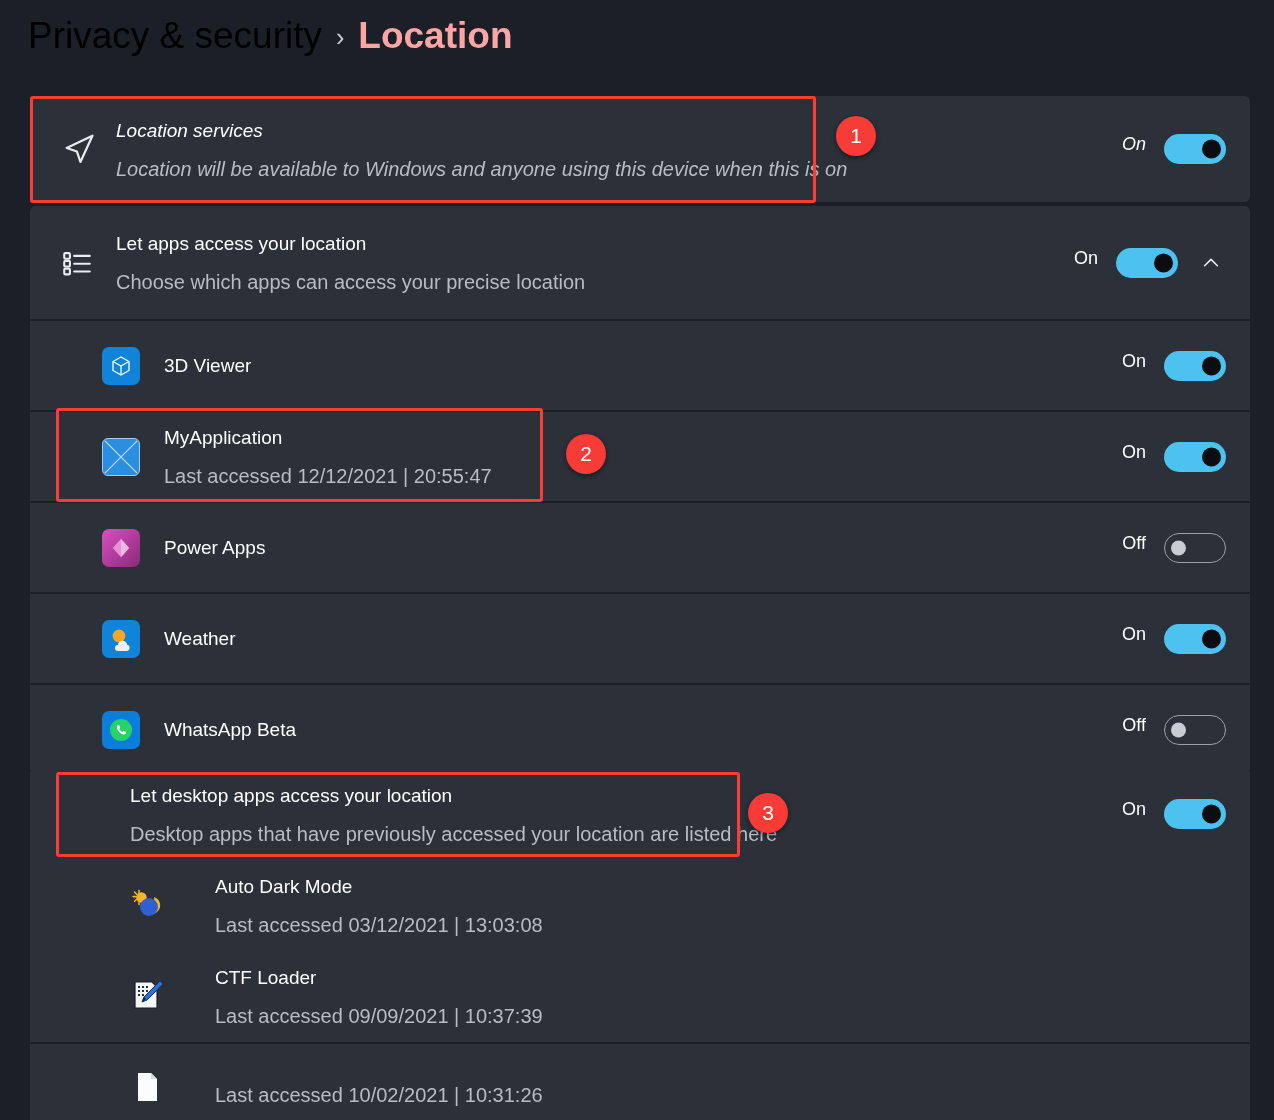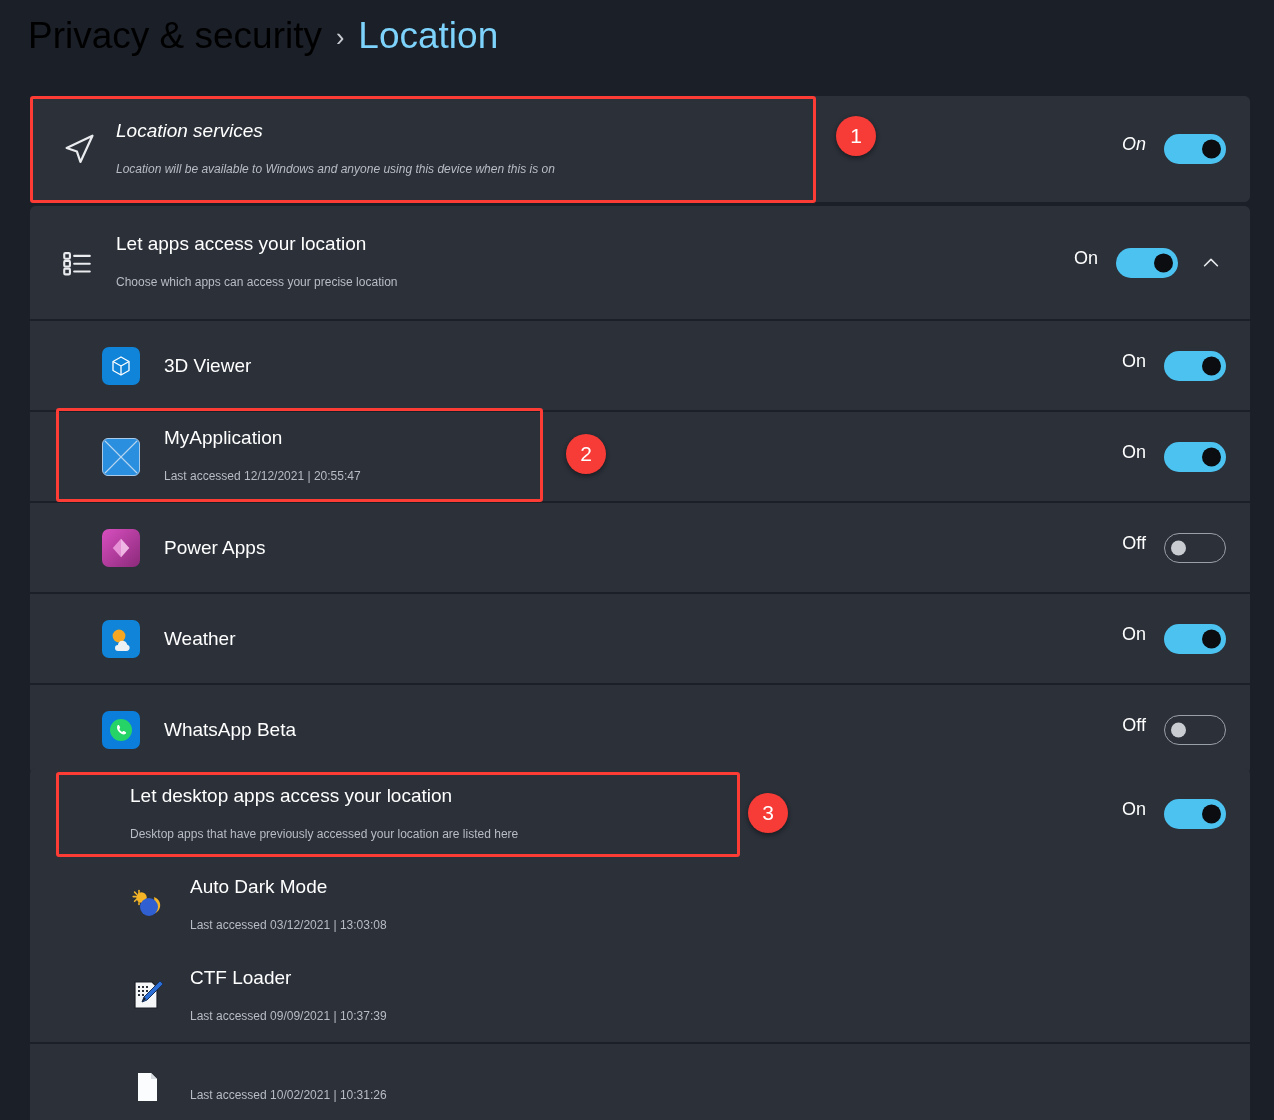--- a/index.html
+++ b/index.html
@@ -11,59 +11,59 @@
   }
   .page { position: relative; width: 1274px; height: 1120px; }
 
   
   .breadcrumb {
     position: absolute; left: 28px; top: 8px;
     display: flex; align-items: center; gap: 14px;
     font-size: 37px; line-height: 56px; white-space: nowrap;
   }
   .bc-sep { color: #c8cbd1; font-size: 25px; font-weight: 400; position: relative; top: 1px; }
-  .bc-current { color: #7dd3fc; font-weight: 400; }
+  .bc-current { color: #fca5a5; font-weight: 700; }
 
   
   .card {
     position: absolute; left: 30px; width: 1220px;
     background: #2b3039;
     border-radius: 6px;
   }
   .row {
     position: relative;
     background: #2b3039;
     display: flex; align-items: center;
     padding: 0 24px 0 30px;
   }
   .row + .row { border-top: 2px solid #1b1f27; }
   .card > .row:first-child { border-top-left-radius: 6px; border-top-right-radius: 6px; }
   .card > .row:last-child { border-bottom-left-radius: 6px; border-bottom-right-radius: 6px; }
 
   .row-icon { width: 56px; flex: 0 0 56px; display: flex; align-items: center; justify-content: flex-start; }
   .row-text { flex: 1 1 auto; min-width: 0; }
   .row-title { color: #ffffff; font-size: 19px; line-height: 26px; }
-  .row-sub { color: #b8bcc4; font-size: 12px; line-height: 24px; margin-top: 13px; }
+  .row-sub { color: #b8bcc4; font-size: 20px; line-height: 24px; margin-top: 13px; }
   .row-right { flex: 0 0 auto; display: flex; align-items: flex-start; gap: 18px; }
   .state-label { color: #ffffff; font-size: 18px; min-width: 30px; text-align: right; }
 
   
   .toggle { position: relative; width: 62px; height: 30px; border-radius: 15px; flex: 0 0 62px; }
   .toggle.on { background: #4cc2f1; border: none; }
   .toggle.off { background: transparent; border: 1.5px solid #9aa0a8; }
   .knob { position: absolute; top: 50%; transform: translateY(-50%); border-radius: 50%; }
   .toggle.on .knob { right: 5px; width: 19px; height: 19px; background: #0b0d10; }
   .toggle.off .knob { left: 6px; width: 15px; height: 15px; background: #c9ccd1; }
 
   .chevron { width: 30px; height: 30px; display: flex; align-items: center; justify-content: center; }
 
   
   .approw { height: 91px; padding-left: 72px; }
   .approw .app-ic { width: 40px; flex: 0 0 40px; margin-right: 22px; }
-  .desk-row { height: 91px; padding-left: 100px; }
+  .desk-row { height: 91px; padding-left: 100px; gap: 25px; }
   .desk-row .app-ic { width: 40px; flex: 0 0 40px; margin-right: 20px; }
   .ic-sq { width: 38px; height: 38px; border-radius: 7px; position: relative; display: flex; align-items: center; justify-content: center; }
 
   .ic-3d { background: #0f84d8; }
   .ic-myapp { background: #2b8fe0; border: 1.5px solid #a9c9e8; border-radius: 6px; }
   .ic-power { background: linear-gradient(135deg,#d84fc0 0%,#8b2a7a 100%); }
   .ic-weather { background: #0f84d8; }
   .ic-wa { background: #0b7ddb; }
 
   

